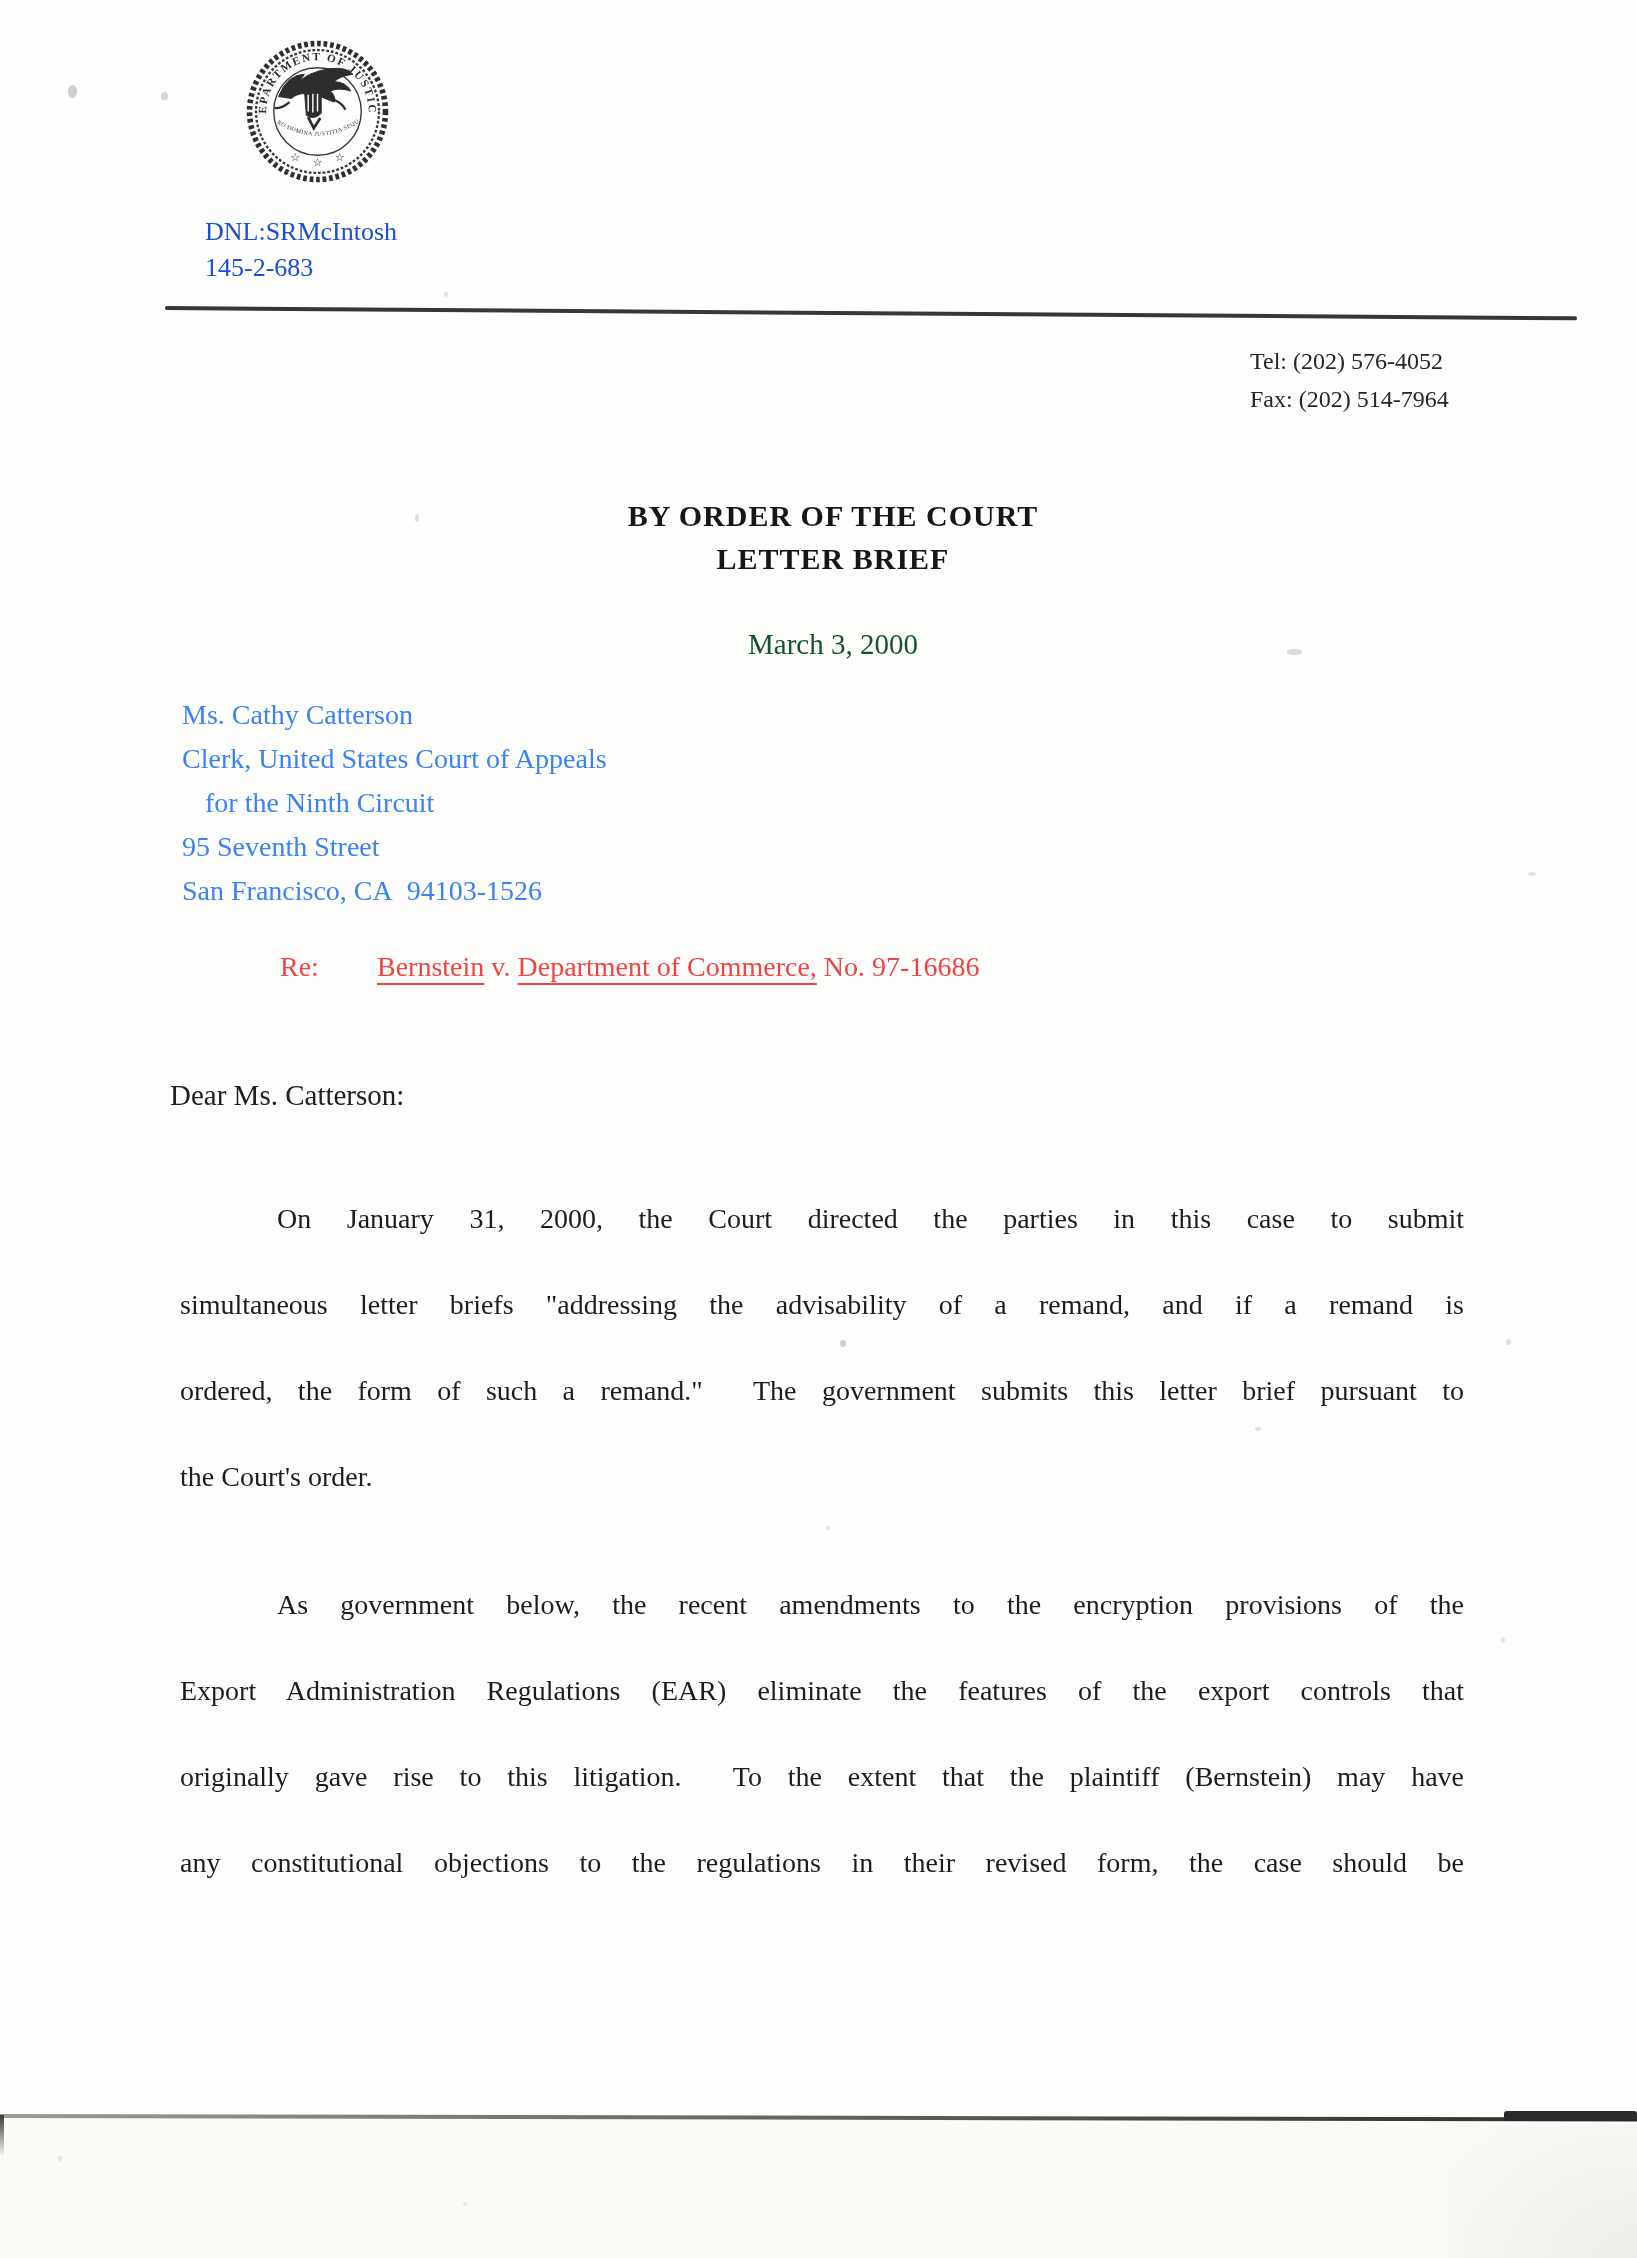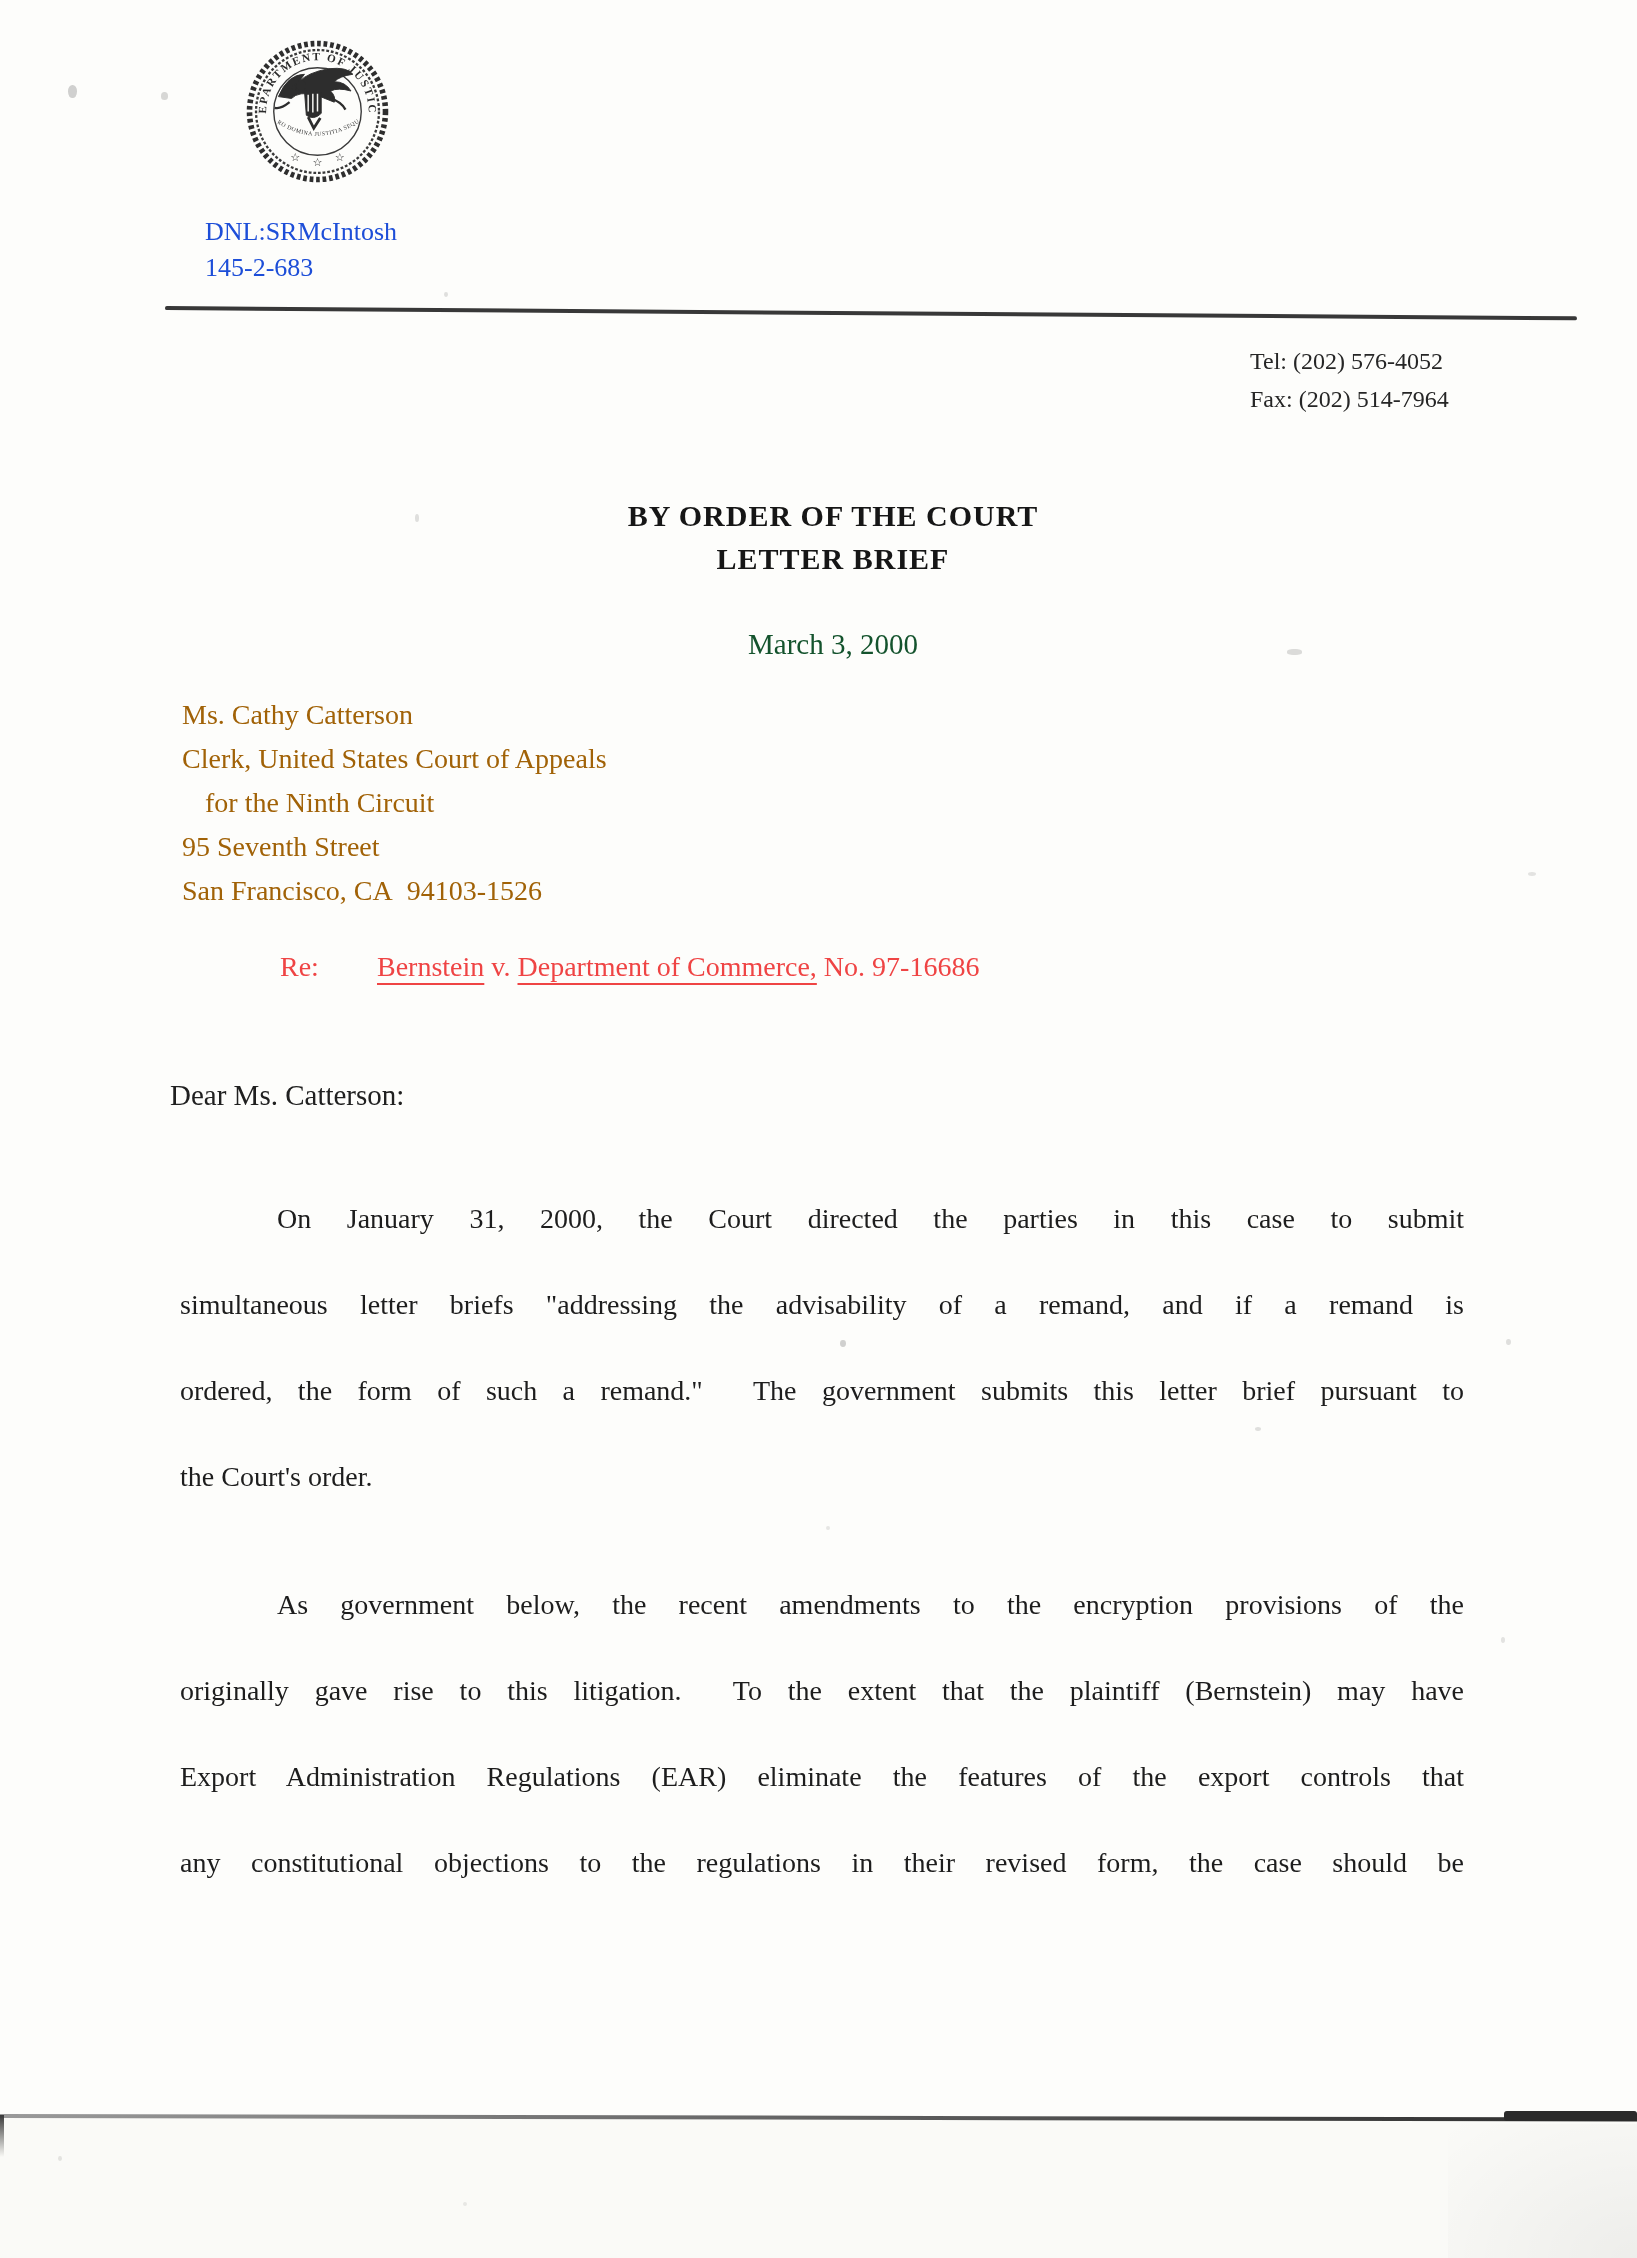--- a/index.html
+++ b/index.html
@@ -18,21 +18,21 @@
   .agency-name{font-size:29px;line-height:35px;}
   .agency-sub{font-size:23px;line-height:31px;}
   .rule{position:absolute;left:165px;top:306px;width:1412px;height:3.9px;background:#383838;
         transform:rotate(0.42deg);transform-origin:left center;border-radius:1.9px;}
   .contact-block{position:absolute;left:1250px;top:342px;font-size:24px;line-height:38px;color:#262626;}
   
   .center-col{position:absolute;left:179px;width:1308px;text-align:center;}
   .title-block{top:494px;font-weight:bold;font-size:30px;line-height:43px;letter-spacing:1px;color:#161616;}
   .date-block{top:628px;font-size:29px;color:#14532d;}
   
-  .recipient{position:absolute;left:182px;top:693px;font-size:28px;line-height:44px;color:#a16207;}
+  .recipient{position:absolute;left:182px;top:693px;font-size:28px;line-height:44px;color:#3b82f6;}
   .recipient .indented{padding-left:23px;}
   .re-block{position:absolute;left:280px;top:951px;font-size:28px;color:#ef4444;}
   .re-label{display:inline-block;width:97px;}
   .u{text-decoration:underline;text-underline-offset:6.8px;text-decoration-thickness:1.9px;}
   .salutation{position:absolute;left:170px;top:1079px;font-size:29px;color:#202020;}
   
   .para{position:absolute;left:180px;width:1284px;font-size:28px;color:#1d1d1d;}
   .para-1{top:1176px;}
   .para-2{top:1562px;}
   .bline{height:86px;line-height:86px;text-align:justify;text-align-last:justify;}
@@ -117,22 +117,22 @@
 
   <div class="para para-1">
     <div class="bline indent">On January 31, 2000, the Court directed the parties in this case to submit</div>
     <div class="bline">simultaneous letter briefs "addressing the advisability of a remand, and if a remand is</div>
     <div class="bline">ordered, the form of such a remand."&nbsp; The government submits this letter brief pursuant to</div>
     <div class="bline end">the Court's order.</div>
   </div>
 
   <div class="para para-2">
     <div class="bline indent">As government below, the recent amendments to the encryption provisions of the</div>
+    <div class="bline">Export Administration Regulations (EAR) eliminate the features of the export controls that</div>
     <div class="bline">originally gave rise to this litigation.&nbsp; To the extent that the plaintiff (Bernstein) may have</div>
-    <div class="bline">Export Administration Regulations (EAR) eliminate the features of the export controls that</div>
     <div class="bline">any constitutional objections to the regulations in their revised form, the case should be</div>
   </div>
 
   <div class="below-region"></div>
   <div class="edge-line"></div>
   <div class="edge-blob"></div>
   <div class="edge-left-sliver"></div>
   <div class="corner-smudge"></div>
 
   <div class="speck" style="left:68px;top:85px;width:8.7px;height:12.6px;opacity:.6;"></div>

